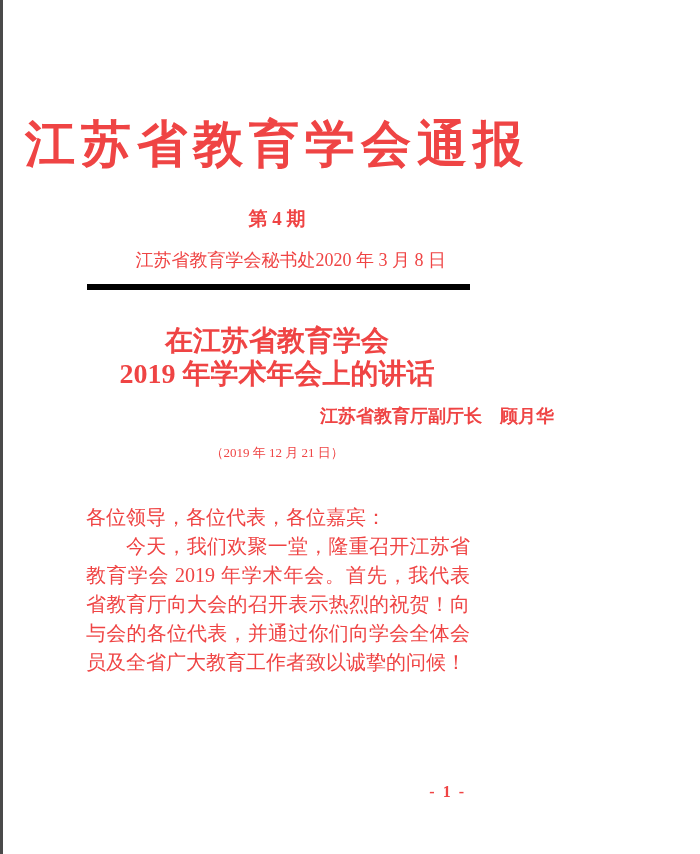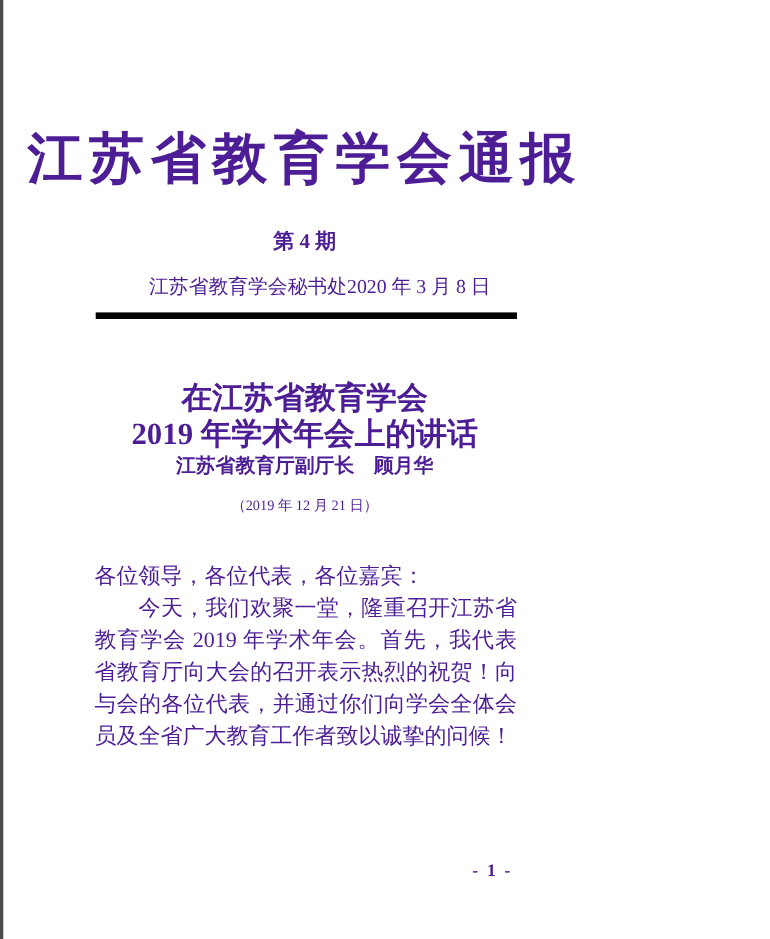--- a/index.html
+++ b/index.html
@@ -7,21 +7,21 @@
     padding: 0;
     background: #ffffff;
   }
   .page {
     position: relative;
     width: 554px;
     height: 854px;
     background: #ffffff;
     overflow: hidden;
     font-family: "Liberation Serif", "DejaVu Serif", serif;
-    color: #4c1d95;
+    color: #ef4444;
   }
   .edge-bar {
     position: absolute;
     left: 0;
     top: 0;
     width: 3px;
     height: 100%;
     background: #4a4a4a;
   }
   
@@ -48,36 +48,36 @@
     align-items: baseline;
     font-size: 18px;
   }
   .masthead-rule {
     margin: 12px 84px 0 87px;
     height: 6px;
     background: #000000;
   }
   
   .article-title-1 {
-    margin-top: 58px;
+    margin-top: 36px;
     text-align: center;
     font-size: 28px;
     font-weight: 700;
     line-height: 30px;
   }
   .article-title-2 {
     margin-top: 3px;
     text-align: center;
     font-size: 28px;
     font-weight: 700;
     line-height: 30px;
   }
   .article-byline {
-    margin-top: 0;
-    text-align: center;
+    margin-top: 15px;
+    text-align: right;
     font-size: 18px;
     font-weight: 700;
   }
   .article-date {
     margin-top: 16px;
     text-align: center;
     font-size: 13px;
   }
   
   .body-text {

